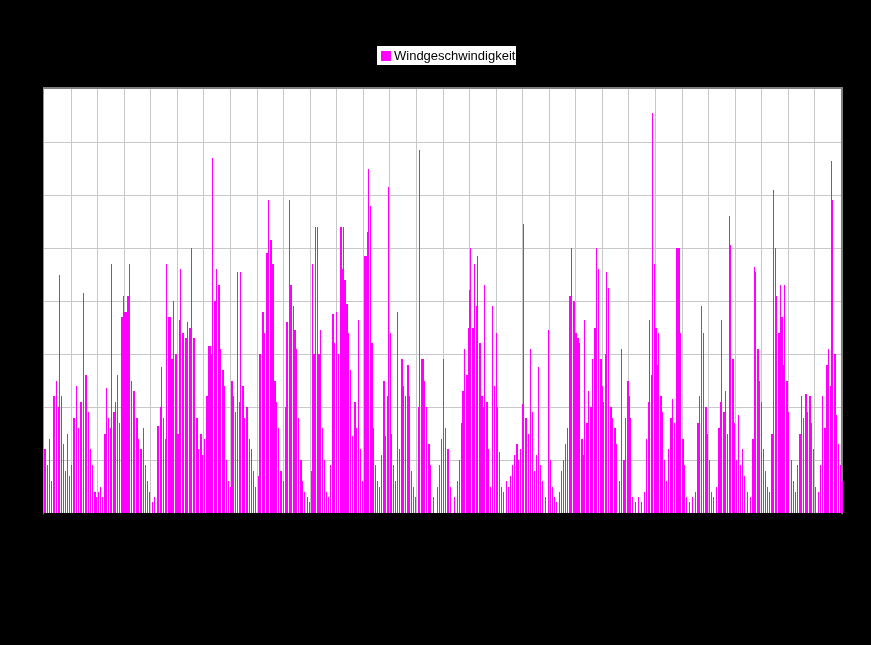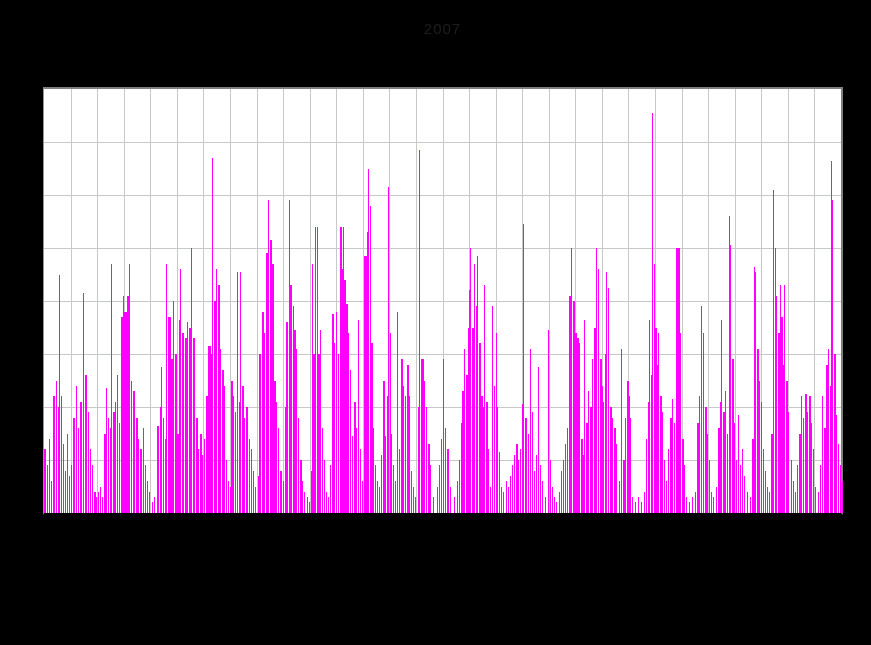--- a/index.html
+++ b/index.html
@@ -28,22 +28,25 @@
   }
   .layer{position:absolute;left:0;top:0;right:0;bottom:0;}
   .vline{position:absolute;top:0;bottom:0;width:1px;background:var(--grid-color,#c8c8c8);}
   .hline{position:absolute;left:0;right:0;height:1px;background:var(--grid-color,#c8c8c8);}
   .bar{position:absolute;bottom:0;background:var(--bar-color,#f0f);}
 </style>
 </head>
 <body>
 
 <div class="canvas">
-  <div class="chart-title">2007</div>
 
+  <div class="legend">
+    <span class="legend-swatch"></span>
+    <span class="legend-label">Windgeschwindigkeit</span>
+  </div>
 
   <div class="plot">
     <div class="layer" id="gridlayer">
         <div class="vline" style="left: 3.33333%;"></div>
         <div class="vline" style="left: 6.66667%;"></div>
         <div class="vline" style="left: 10%;"></div>
         <div class="vline" style="left: 13.3333%;"></div>
         <div class="vline" style="left: 16.6667%;"></div>
         <div class="vline" style="left: 20%;"></div>
         <div class="vline" style="left: 23.3333%;"></div>

